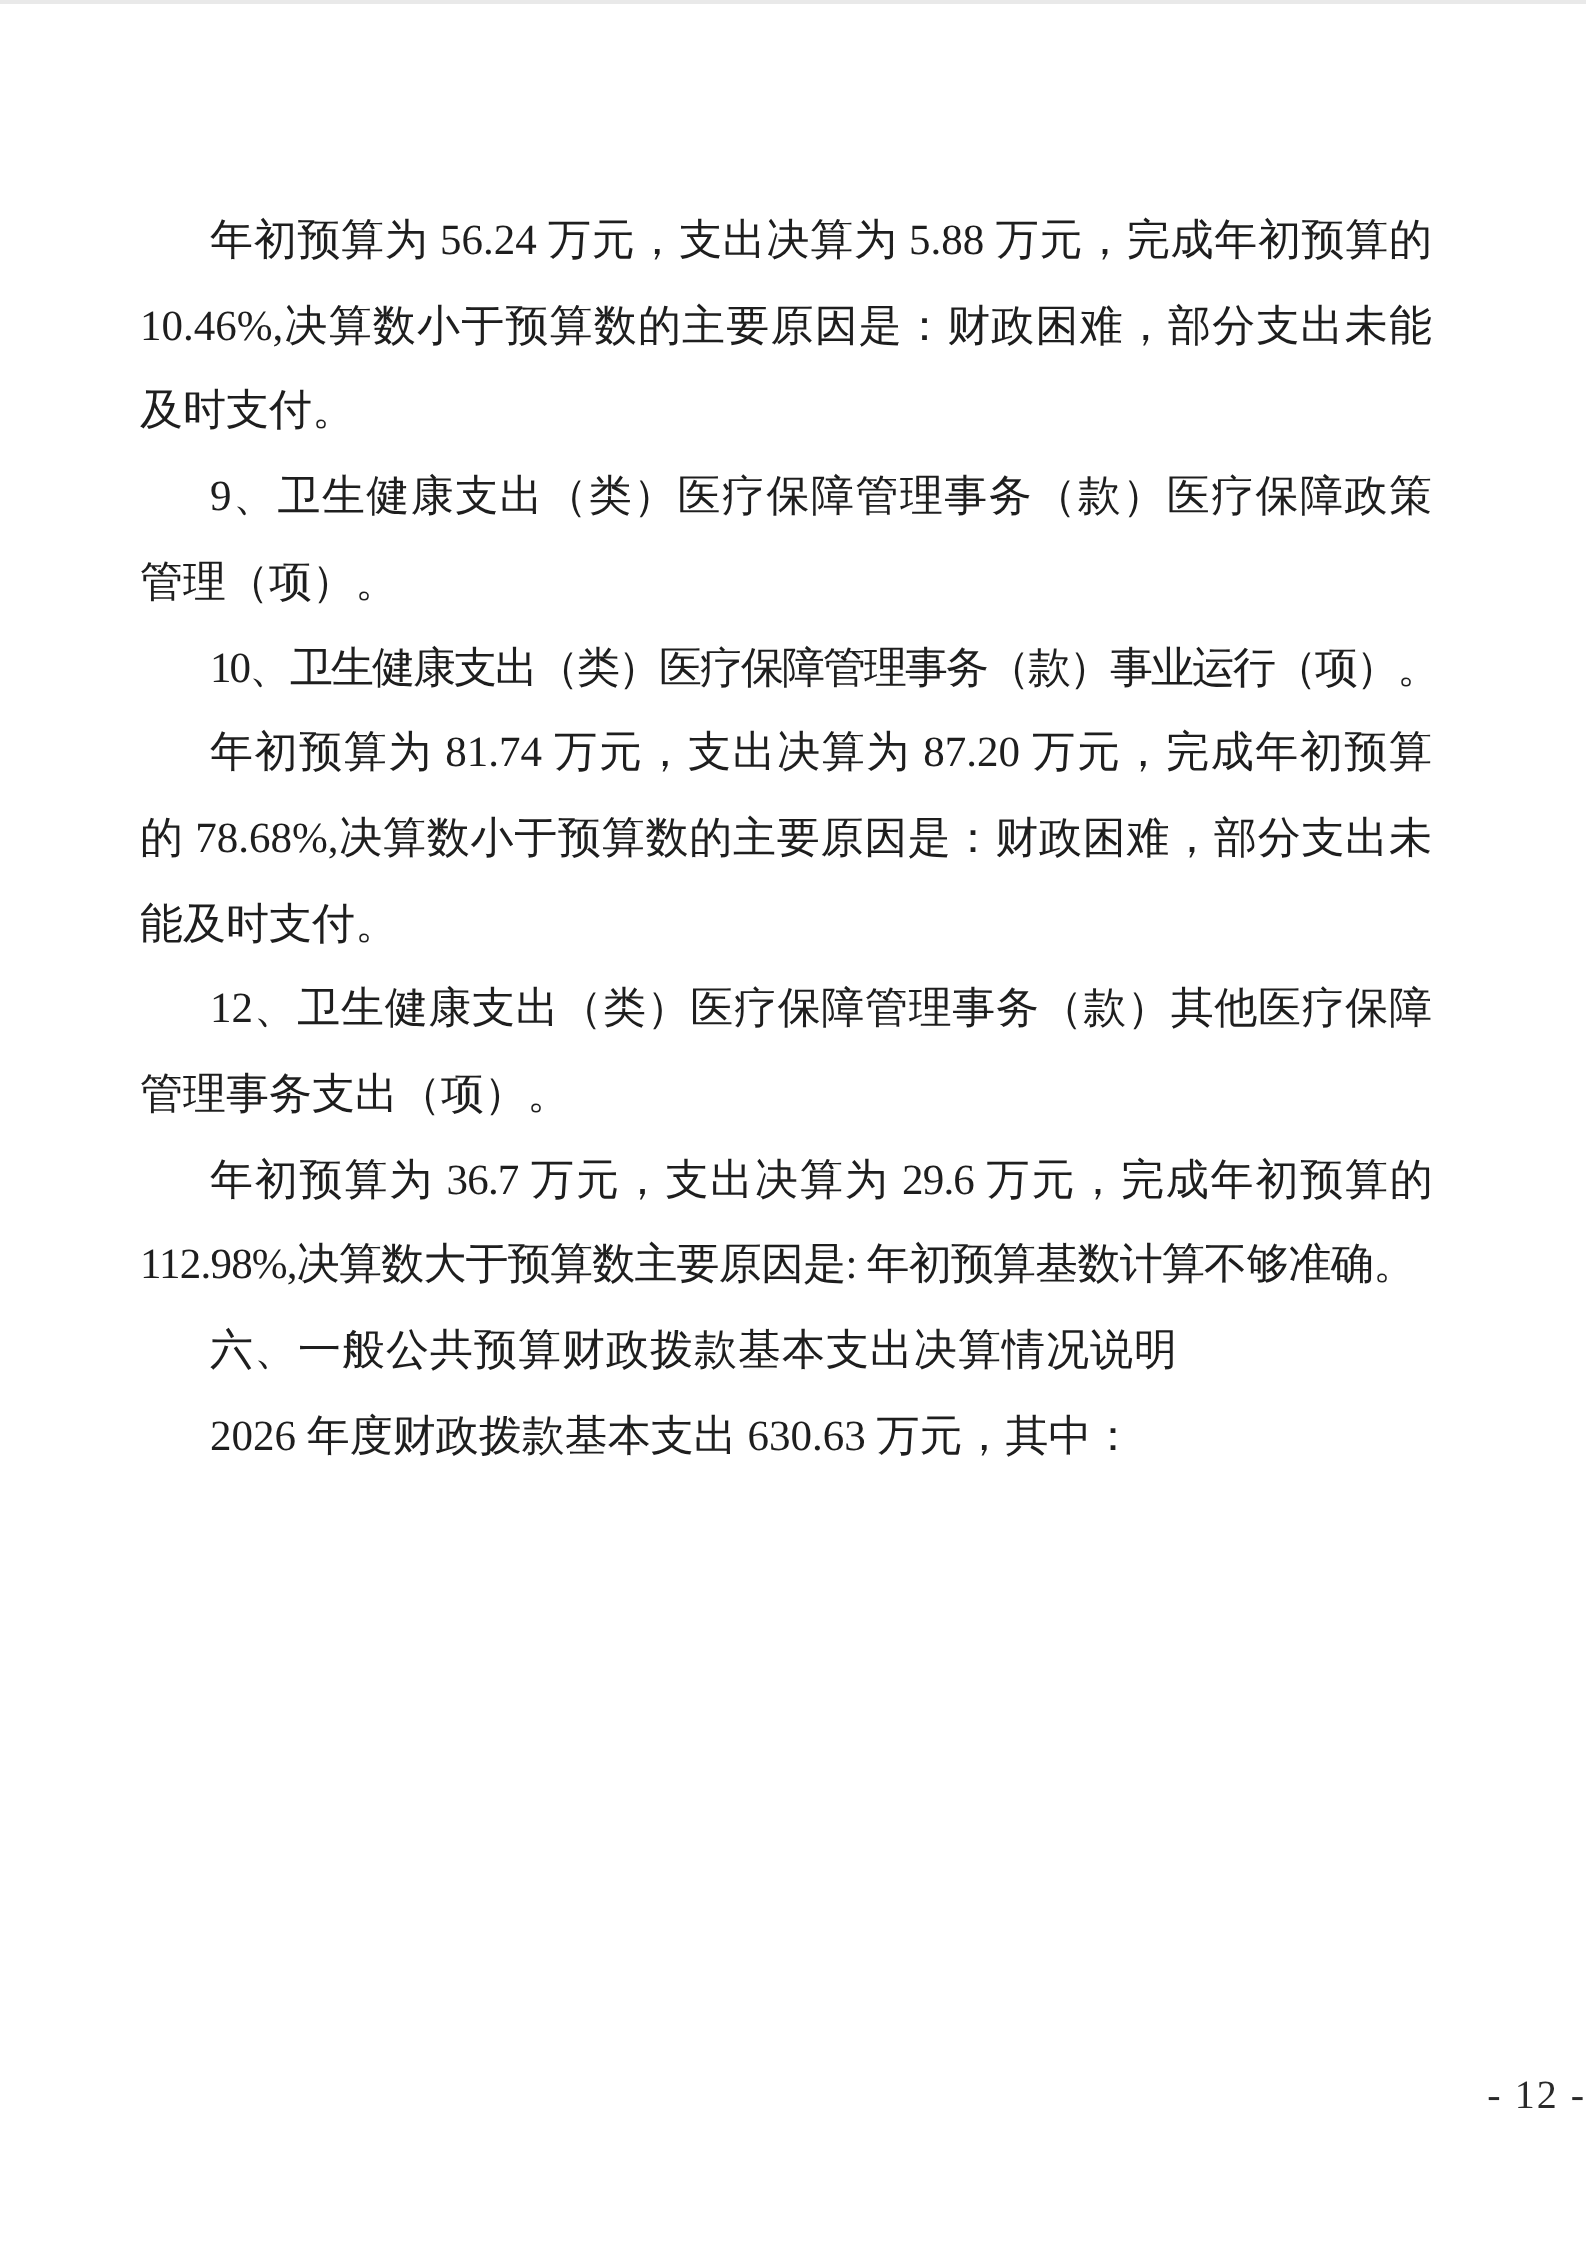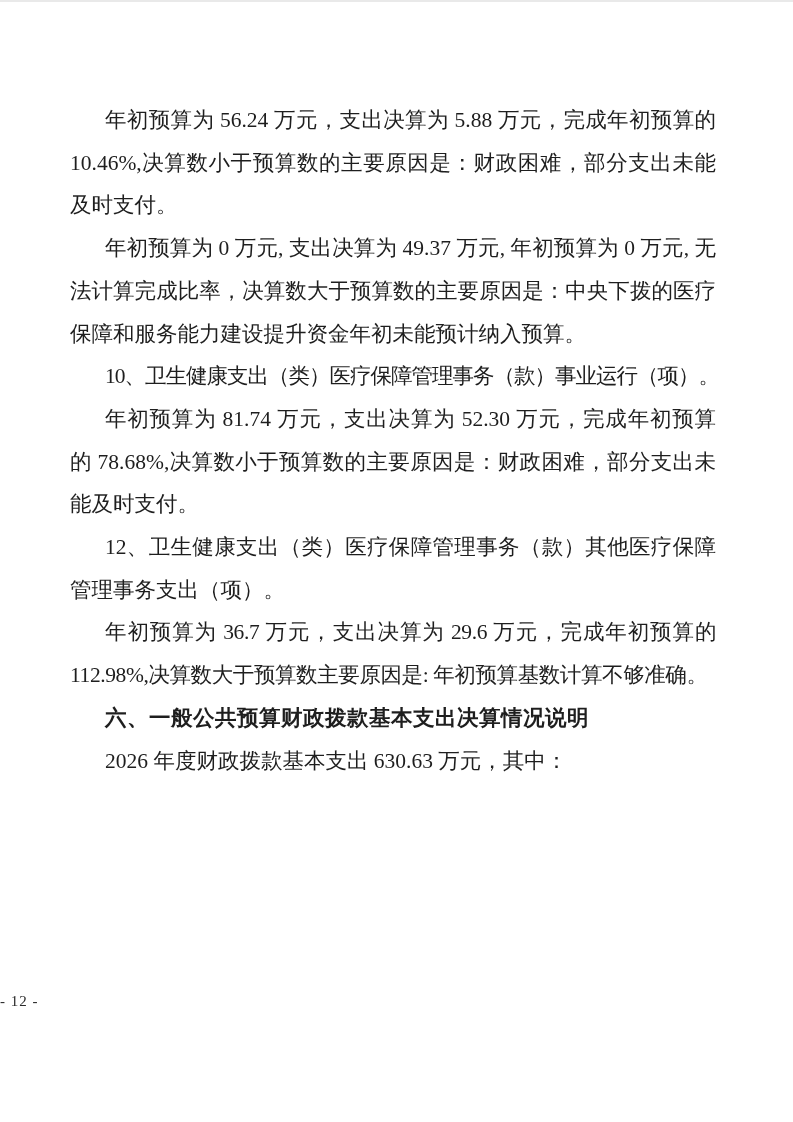--- a/index.html
+++ b/index.html
@@ -28,52 +28,52 @@
     padding: 0;
     font-size: 21.5px;
     line-height: 42.7px;
     text-align: justify;
     text-indent: 35px;
     letter-spacing: 0;
     word-break: normal;
     font-family: Liberation Serif, serif;
   }
   .doc-body p.heading {
-    font-weight: bold;
+    font-weight: normal;
     font-family: "Liberation Sans", "DejaVu Sans", sans-serif;
     letter-spacing: 0.5px;
   }
   .doc-body p.tight-1 {
     letter-spacing: -1px;
     white-space: nowrap;
   }
   .doc-body p.tight-05 {
     letter-spacing: -0.4px;
   }
   .page-footer {
     position: absolute;
-    top: 989px;
+    top: 1036px;
     left: 0;
     right: 0;
-    text-align: left;
-    font-size: 15px;
+    text-align: right;
+    font-size: 20px;
     line-height: 20px;
     letter-spacing: 1px;
     color: #2a2a2a;
     font-family: "Liberation Serif", "DejaVu Serif", serif;
   }
 </style>
 </head>
 <body>
 
 <div class="page">
   <div class="doc-body">
     <p>年初预算为 56.24 万元，支出决算为 5.88 万元，完成年初预算的 10.46%,决算数小于预算数的主要原因是：财政困难，部分支出未能及时支付。</p>
-    <p>年初预算为 0 万元, 支出决算为 49.37 万元, 年初预算为 0 万元, 无法计算完成比率，决算数大于预算数的主要原因是：中央下拨的医疗保障和服务能力建设提升资金年初未能预计纳入预算。</p>
+    <p>9、卫生健康支出（类）医疗保障管理事务（款）医疗保障政策管理（项）。</p>
     <p class="tight-1">10、卫生健康支出（类）医疗保障管理事务（款）事业运行（项）。</p>
-    <p>年初预算为 81.74 万元，支出决算为 52.30 万元，完成年初预算的 78.68%,决算数小于预算数的主要原因是：财政困难，部分支出未能及时支付。</p>
+    <p>年初预算为 81.74 万元，支出决算为 87.20 万元，完成年初预算的 78.68%,决算数小于预算数的主要原因是：财政困难，部分支出未能及时支付。</p>
     <p>12、卫生健康支出（类）医疗保障管理事务（款）其他医疗保障管理事务支出（项）。</p>
     <p class="tight-05">年初预算为 36.7 万元，支出决算为 29.6 万元，完成年初预算的 112.98%,决算数大于预算数主要原因是: 年初预算基数计算不够准确。</p>
     <p class="heading">六、一般公共预算财政拨款基本支出决算情况说明</p>
     <p>2026 年度财政拨款基本支出 630.63 万元，其中：</p>
   </div>
   <div class="page-footer">- 12 -</div>
 </div>
 
 </body></html>

